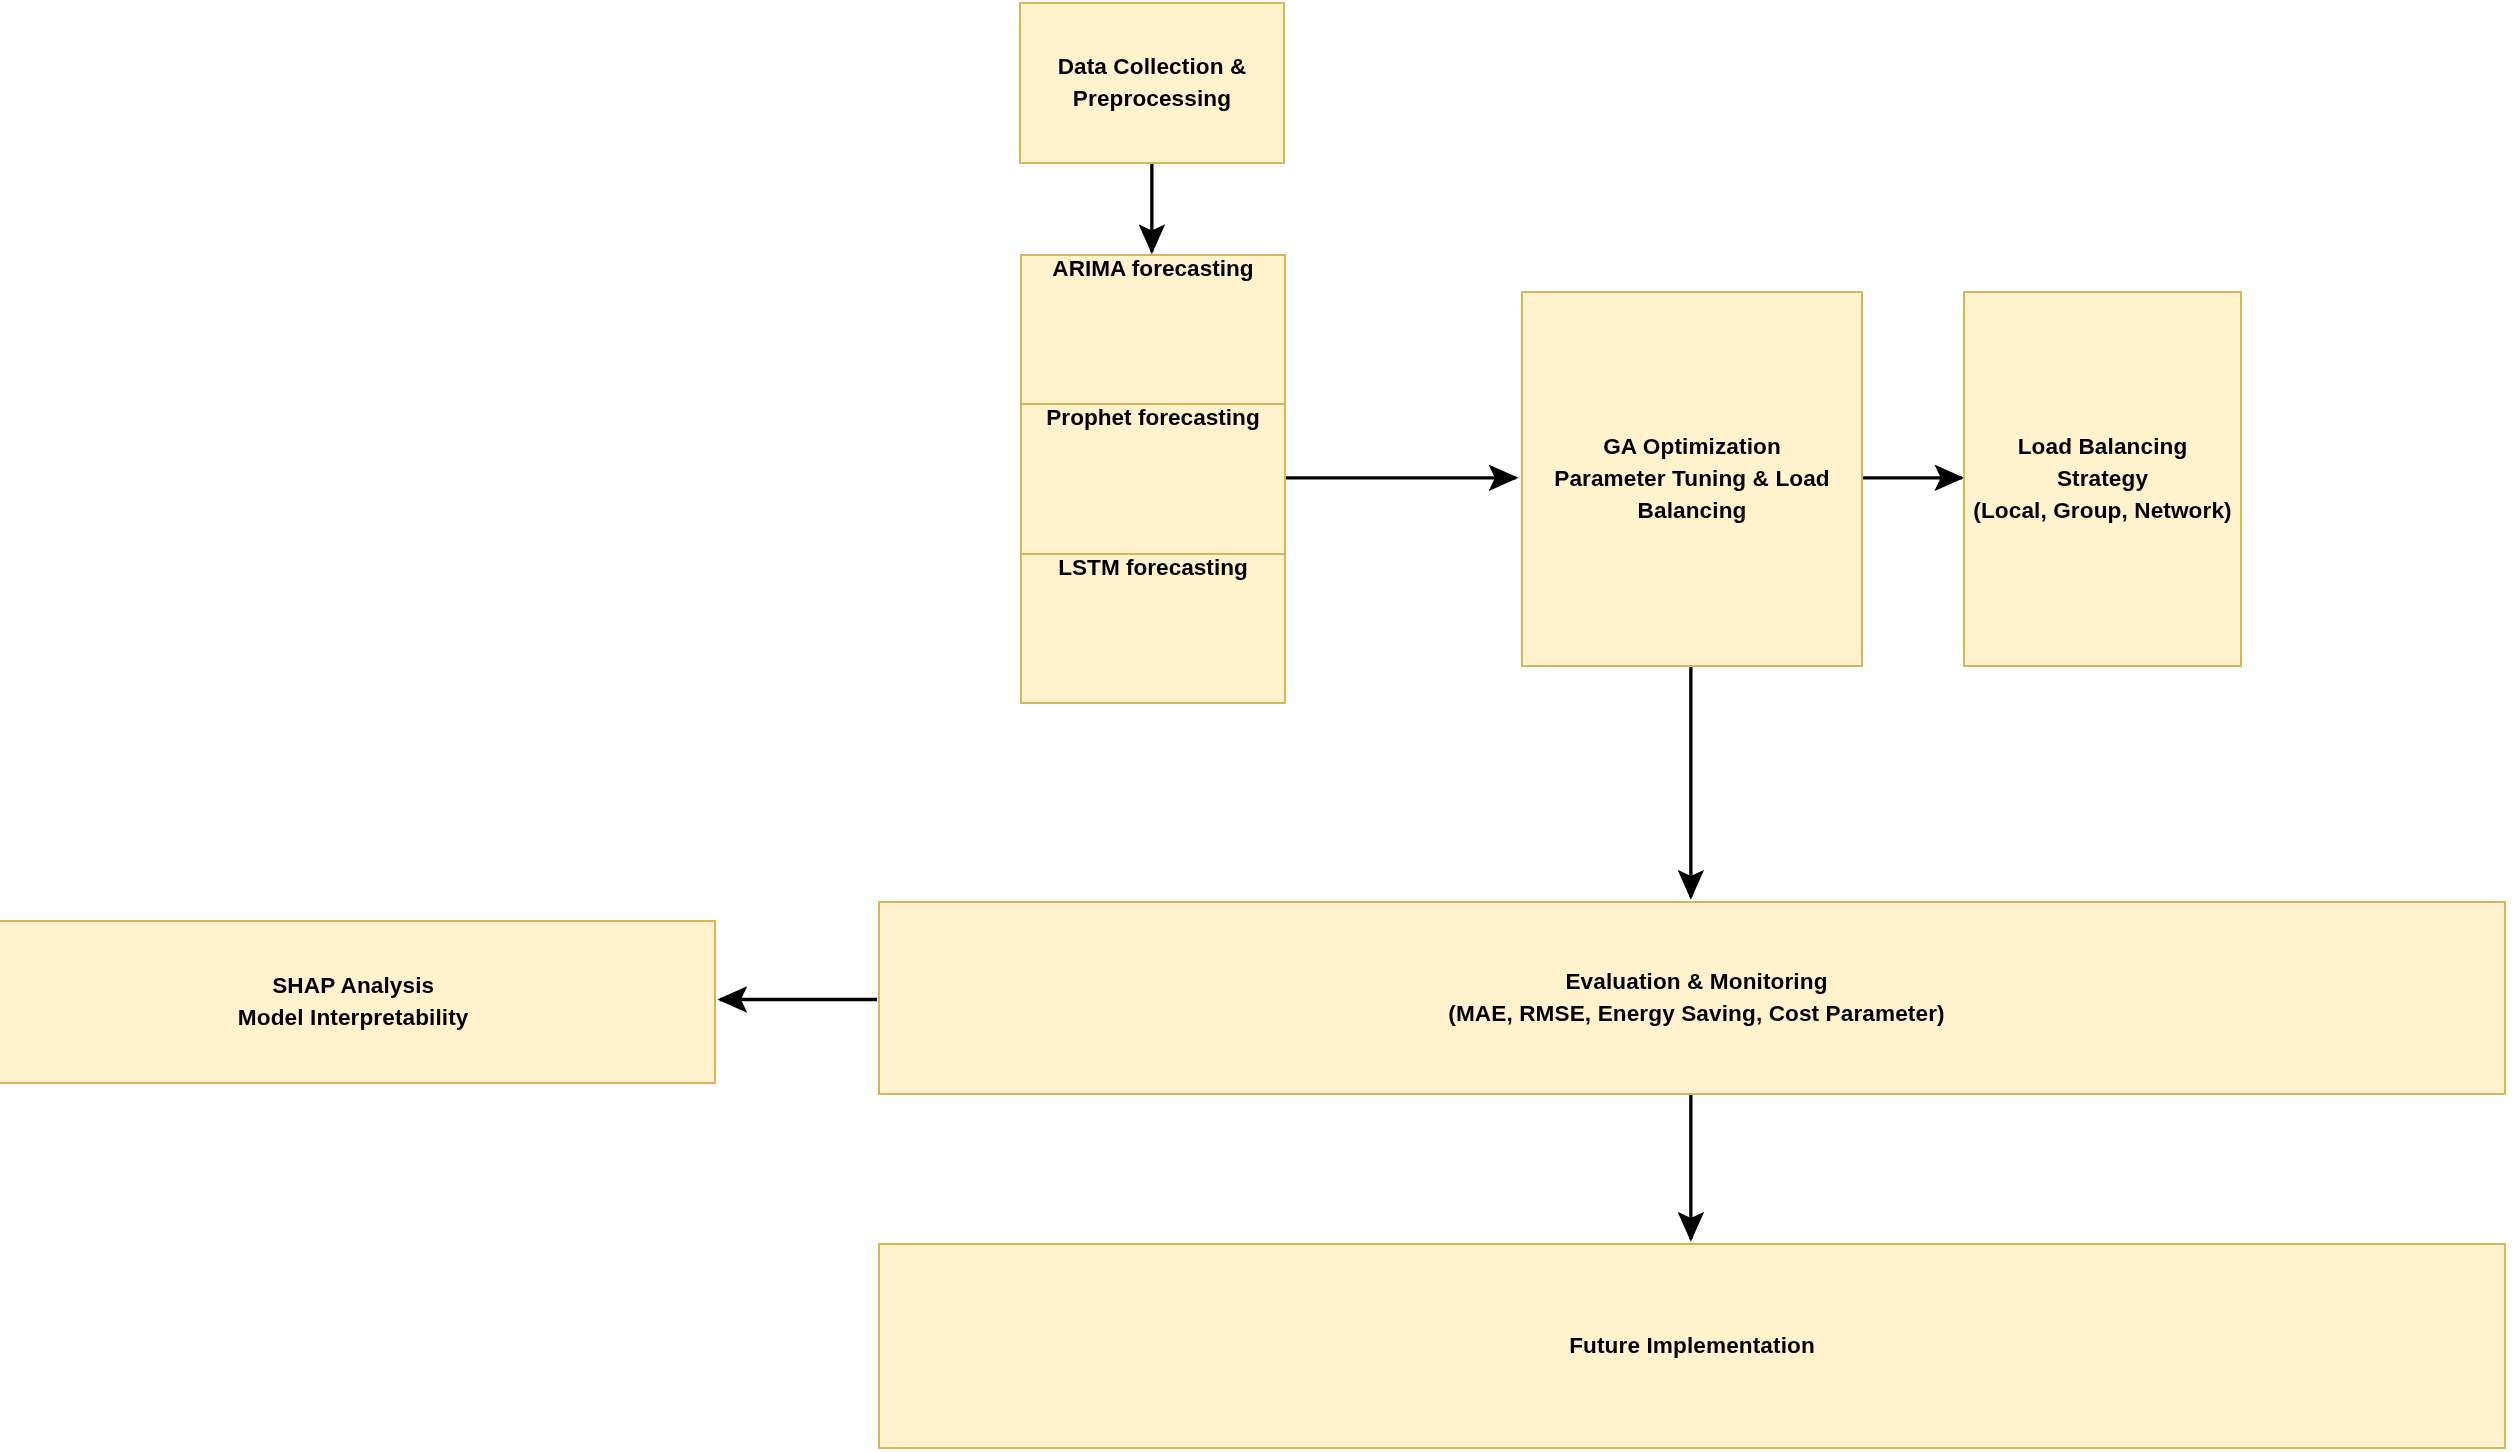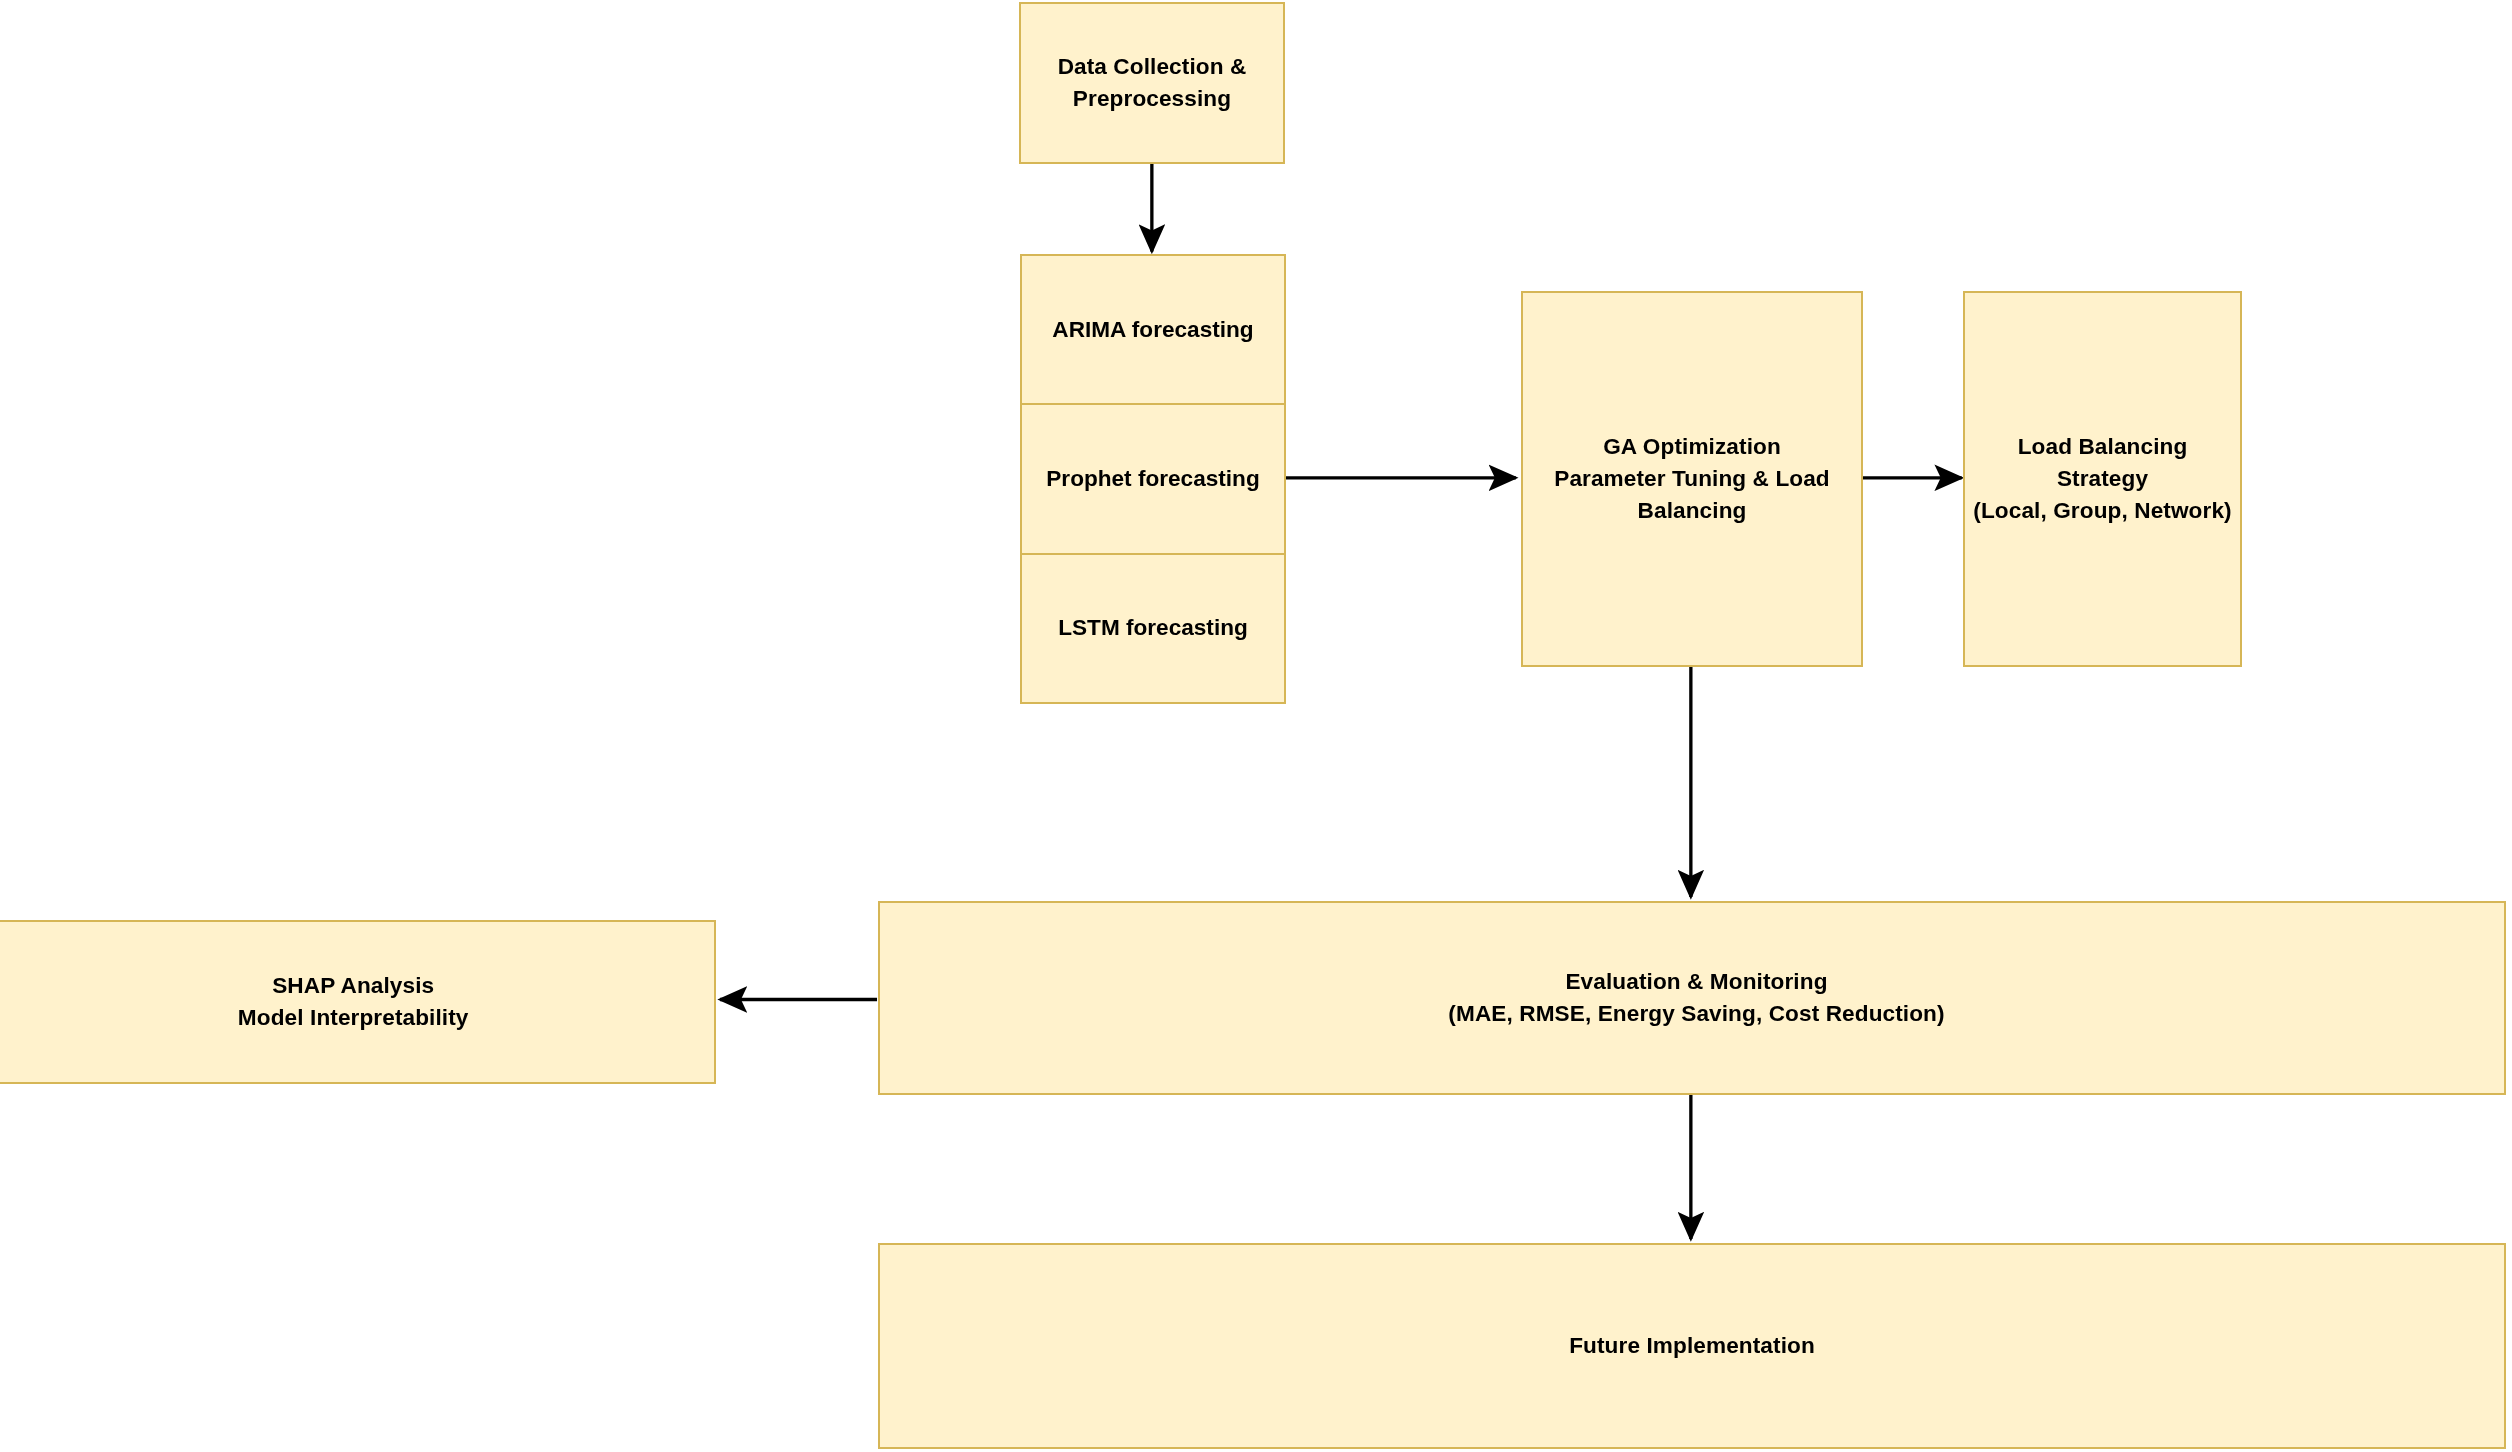--- a/index.html
+++ b/index.html
@@ -40,21 +40,21 @@
     position: absolute;
     box-sizing: border-box;
     border: 2.7px solid #d6b656;
     background: #fff2cc;
     display: flex;
     flex-direction: column;
   }
   .stack .cell {
     flex: 1 1 0;
     display: flex;
-    align-items: center;
+    align-items: flex-start;
     justify-content: center;
     text-align: center;
     color: #000;
     font-weight: bold;
     font-size: 22.6px;
     box-sizing: border-box;
     border-bottom: 2.7px solid #d6b656;
   }
   .stack .cell:last-child { border-bottom: none; }
 
@@ -135,21 +135,21 @@
   <div class="node" style="left:-9.3px; top:920px; width:725px; height:164px;">
     <div class="txt">
       <div>SHAP Analysis</div>
       <div>Model Interpretability</div>
     </div>
   </div>
 
   <div class="node" style="left:878px; top:901px; width:1628px; height:194px;padding-left:9px;">
     <div class="txt">
       <div>Evaluation &amp; Monitoring</div>
-      <div>(MAE, RMSE, Energy Saving, Cost Reduction)</div>
+      <div>(MAE, RMSE, Energy Saving, Cost Parameter)</div>
     </div>
   </div>
 
   <div class="node" style="left:878px; top:1243px; width:1628px; height:206px;">
     <div class="txt">
       <div>Future Implementation</div>
     </div>
   </div>
 
 </div>

